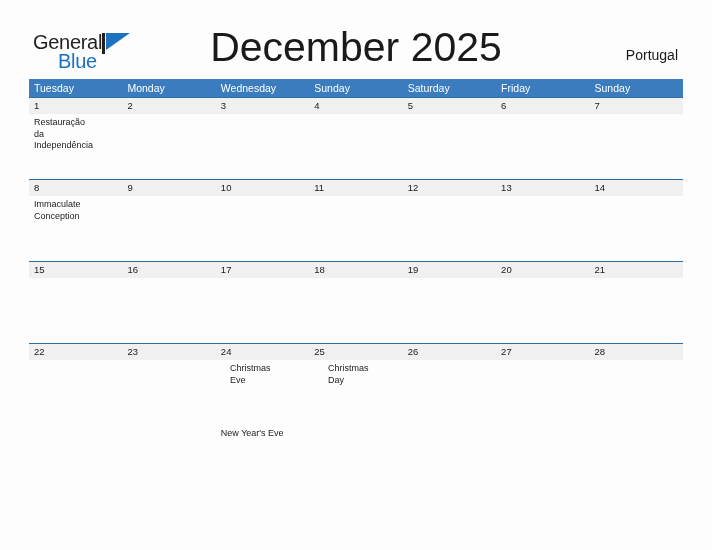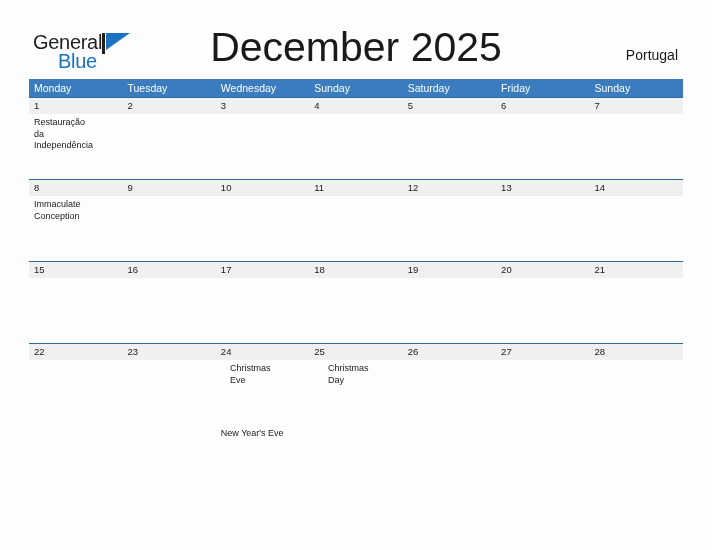--- a/index.html
+++ b/index.html
@@ -170,22 +170,22 @@
     </div>
 
     <h1 class="cal-title">December 2025</h1>
 
     <div class="cal-country">Portugal</div>
   </div>
 
   <div class="grid">
 
     <div class="dow-row">
+      <div class="dow">Tuesday</div>
       <div class="dow">Monday</div>
-      <div class="dow">Tuesday</div>
       <div class="dow">Wednesday</div>
       <div class="dow">Sunday</div>
       <div class="dow">Saturday</div>
       <div class="dow">Friday</div>
       <div class="dow">Sunday</div>
     </div>
 
     <div class="week">
       <div class="week-dates">
         <div class="daynum">1</div>

